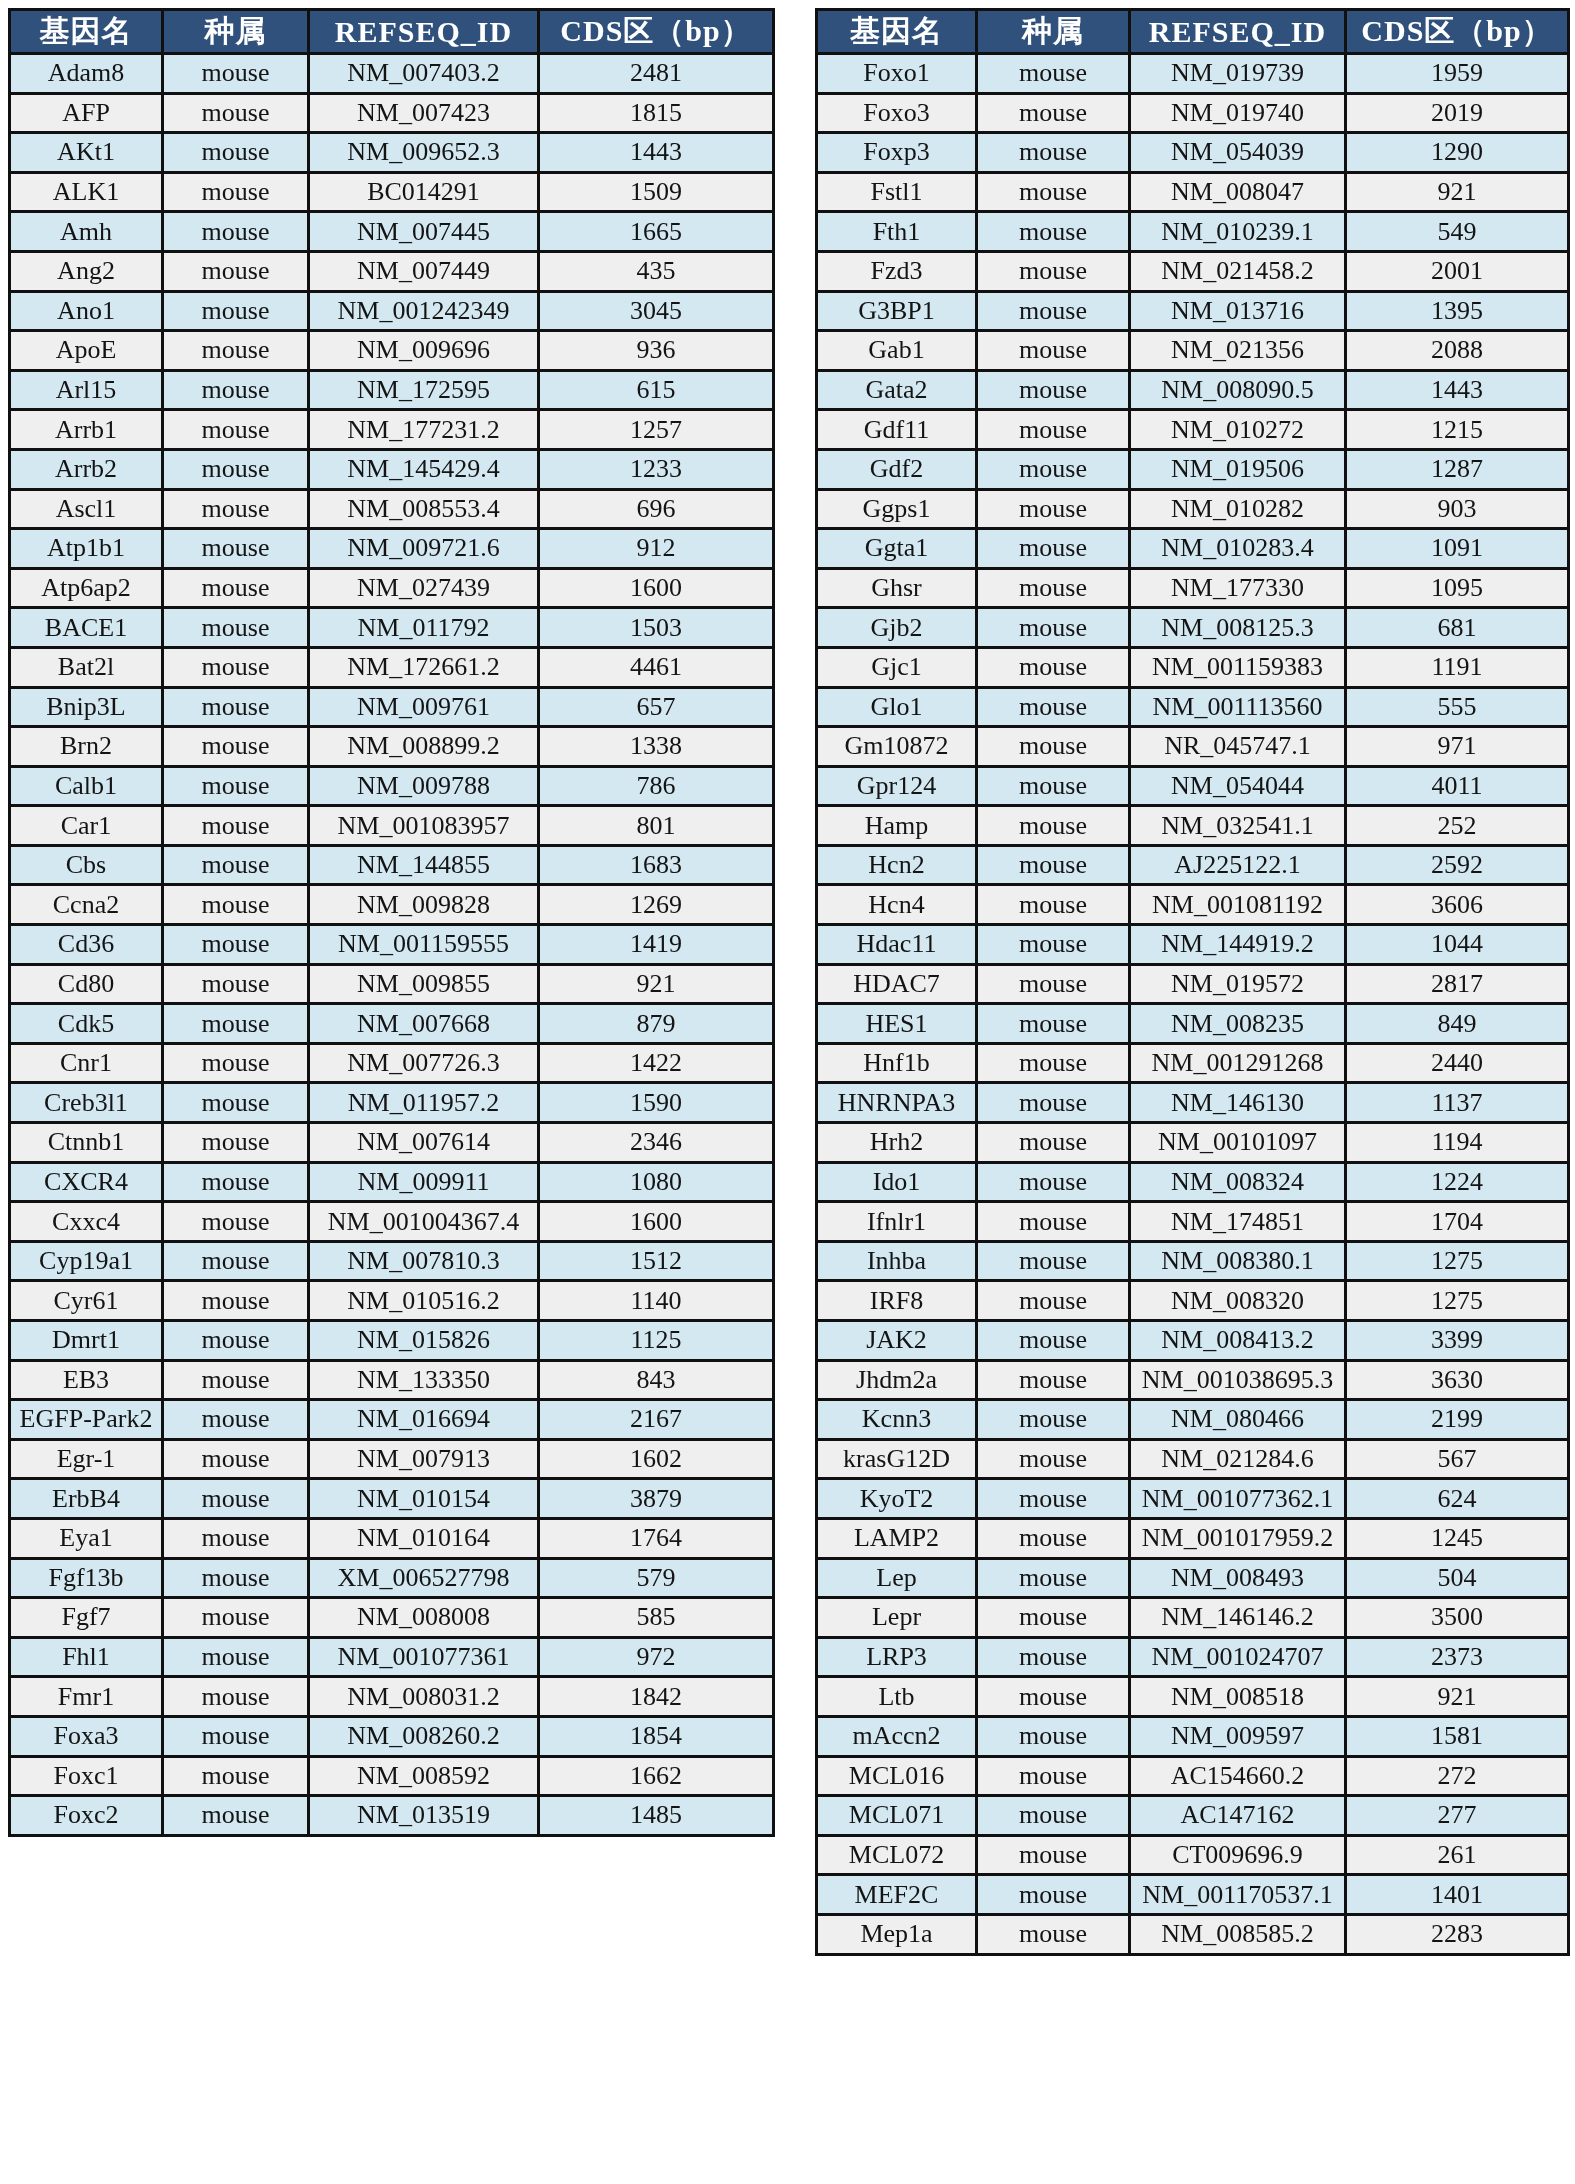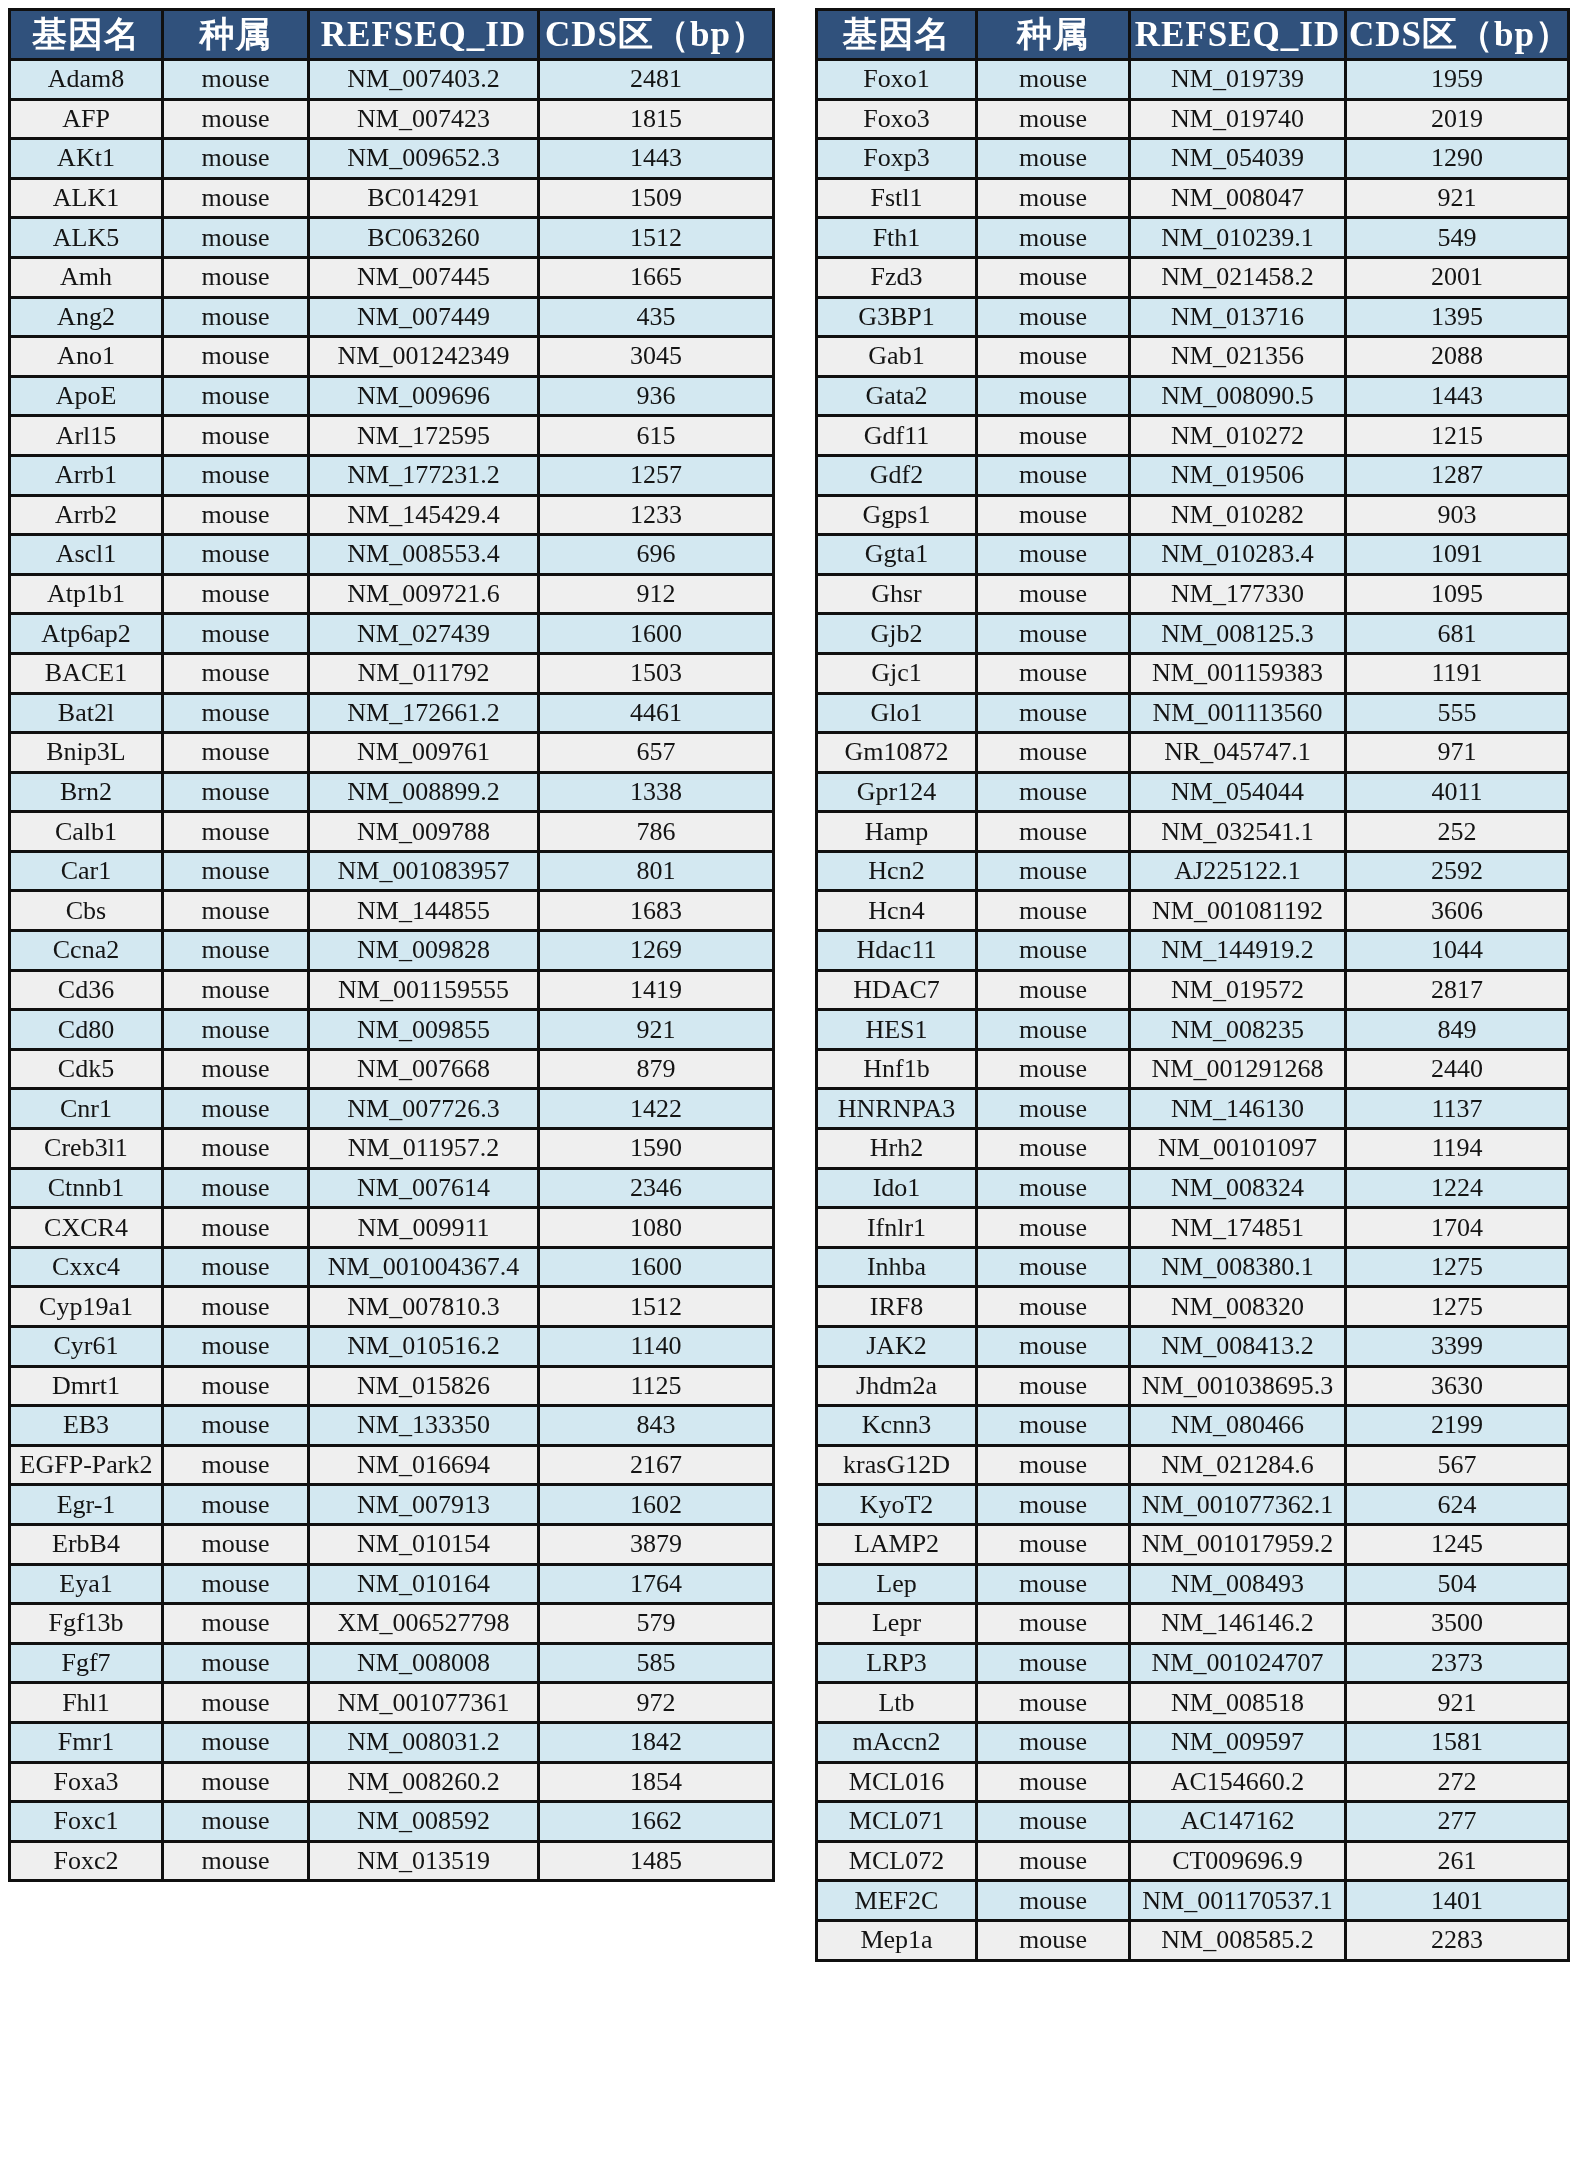--- a/index.html
+++ b/index.html
@@ -27,21 +27,21 @@
     text-align: center;
     vertical-align: middle;
     overflow: hidden;
     white-space: nowrap;
     padding: 0 2px;
     box-sizing: border-box;
   }
   .gene-table th {
     background: var(--header-bg, #30517C);
     color: var(--header-text, #ffffff);
-    font-size: 35px;
+    font-size: 30px;
     font-weight: bold;
     height: 42px;
     letter-spacing: 1px;
   }
   .gene-table td {
     font-size: 26px;
     color: #141414;
     height: 39.6px;
   }
   .gene-table tbody tr:nth-child(odd) td  { background: var(--row-alt-blue, #D3E8F1); }
@@ -86,26 +86,20 @@
           <td>NM_009652.3</td>
           <td>1443</td>
         </tr>
         <tr>
           <td>ALK1</td>
           <td>mouse</td>
           <td>BC014291</td>
           <td>1509</td>
         </tr>
         <tr>
-          <td>ALK5</td>
-          <td>mouse</td>
-          <td>BC063260</td>
-          <td>1512</td>
-        </tr>
-        <tr>
           <td>Amh</td>
           <td>mouse</td>
           <td>NM_007445</td>
           <td>1665</td>
         </tr>
         <tr>
           <td>Ang2</td>
           <td>mouse</td>
           <td>NM_007449</td>
           <td>435</td>

